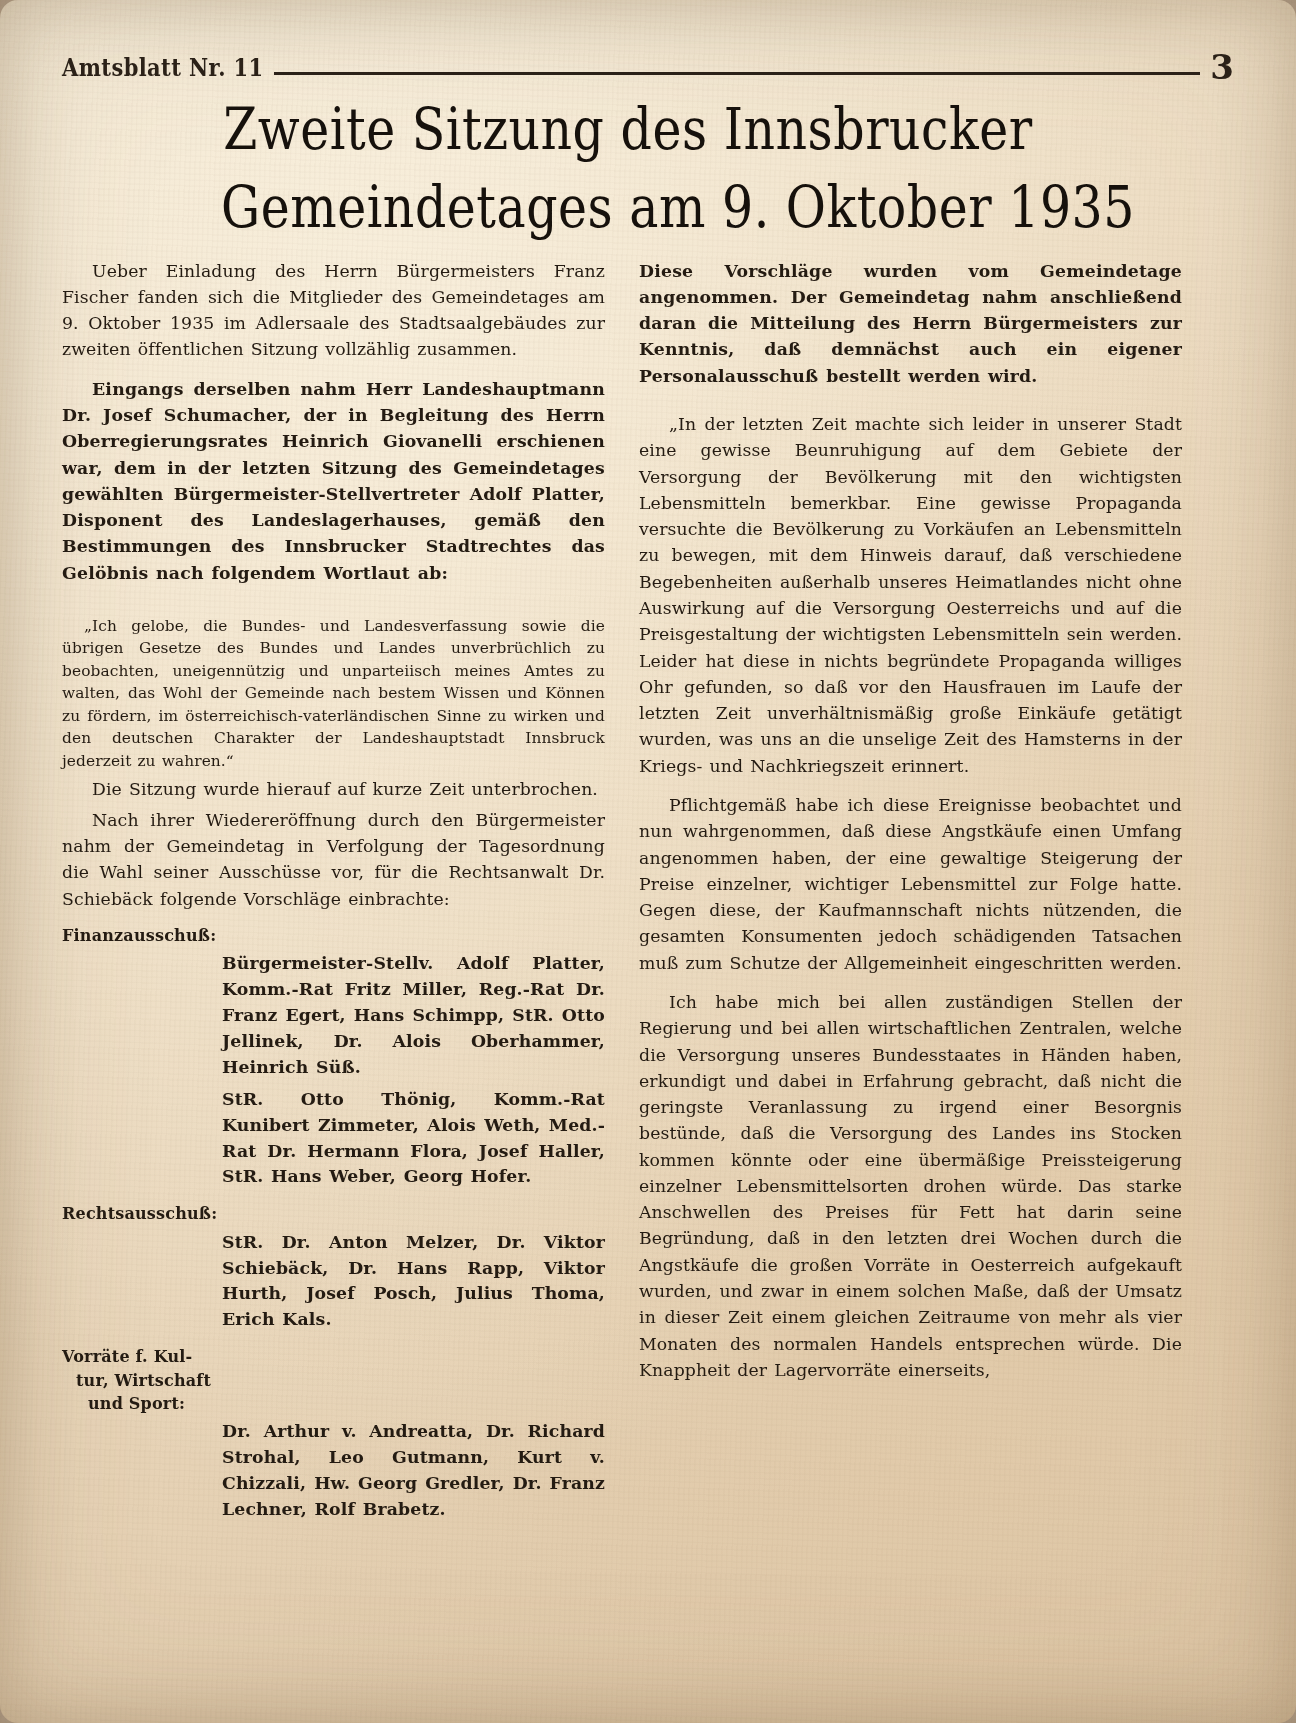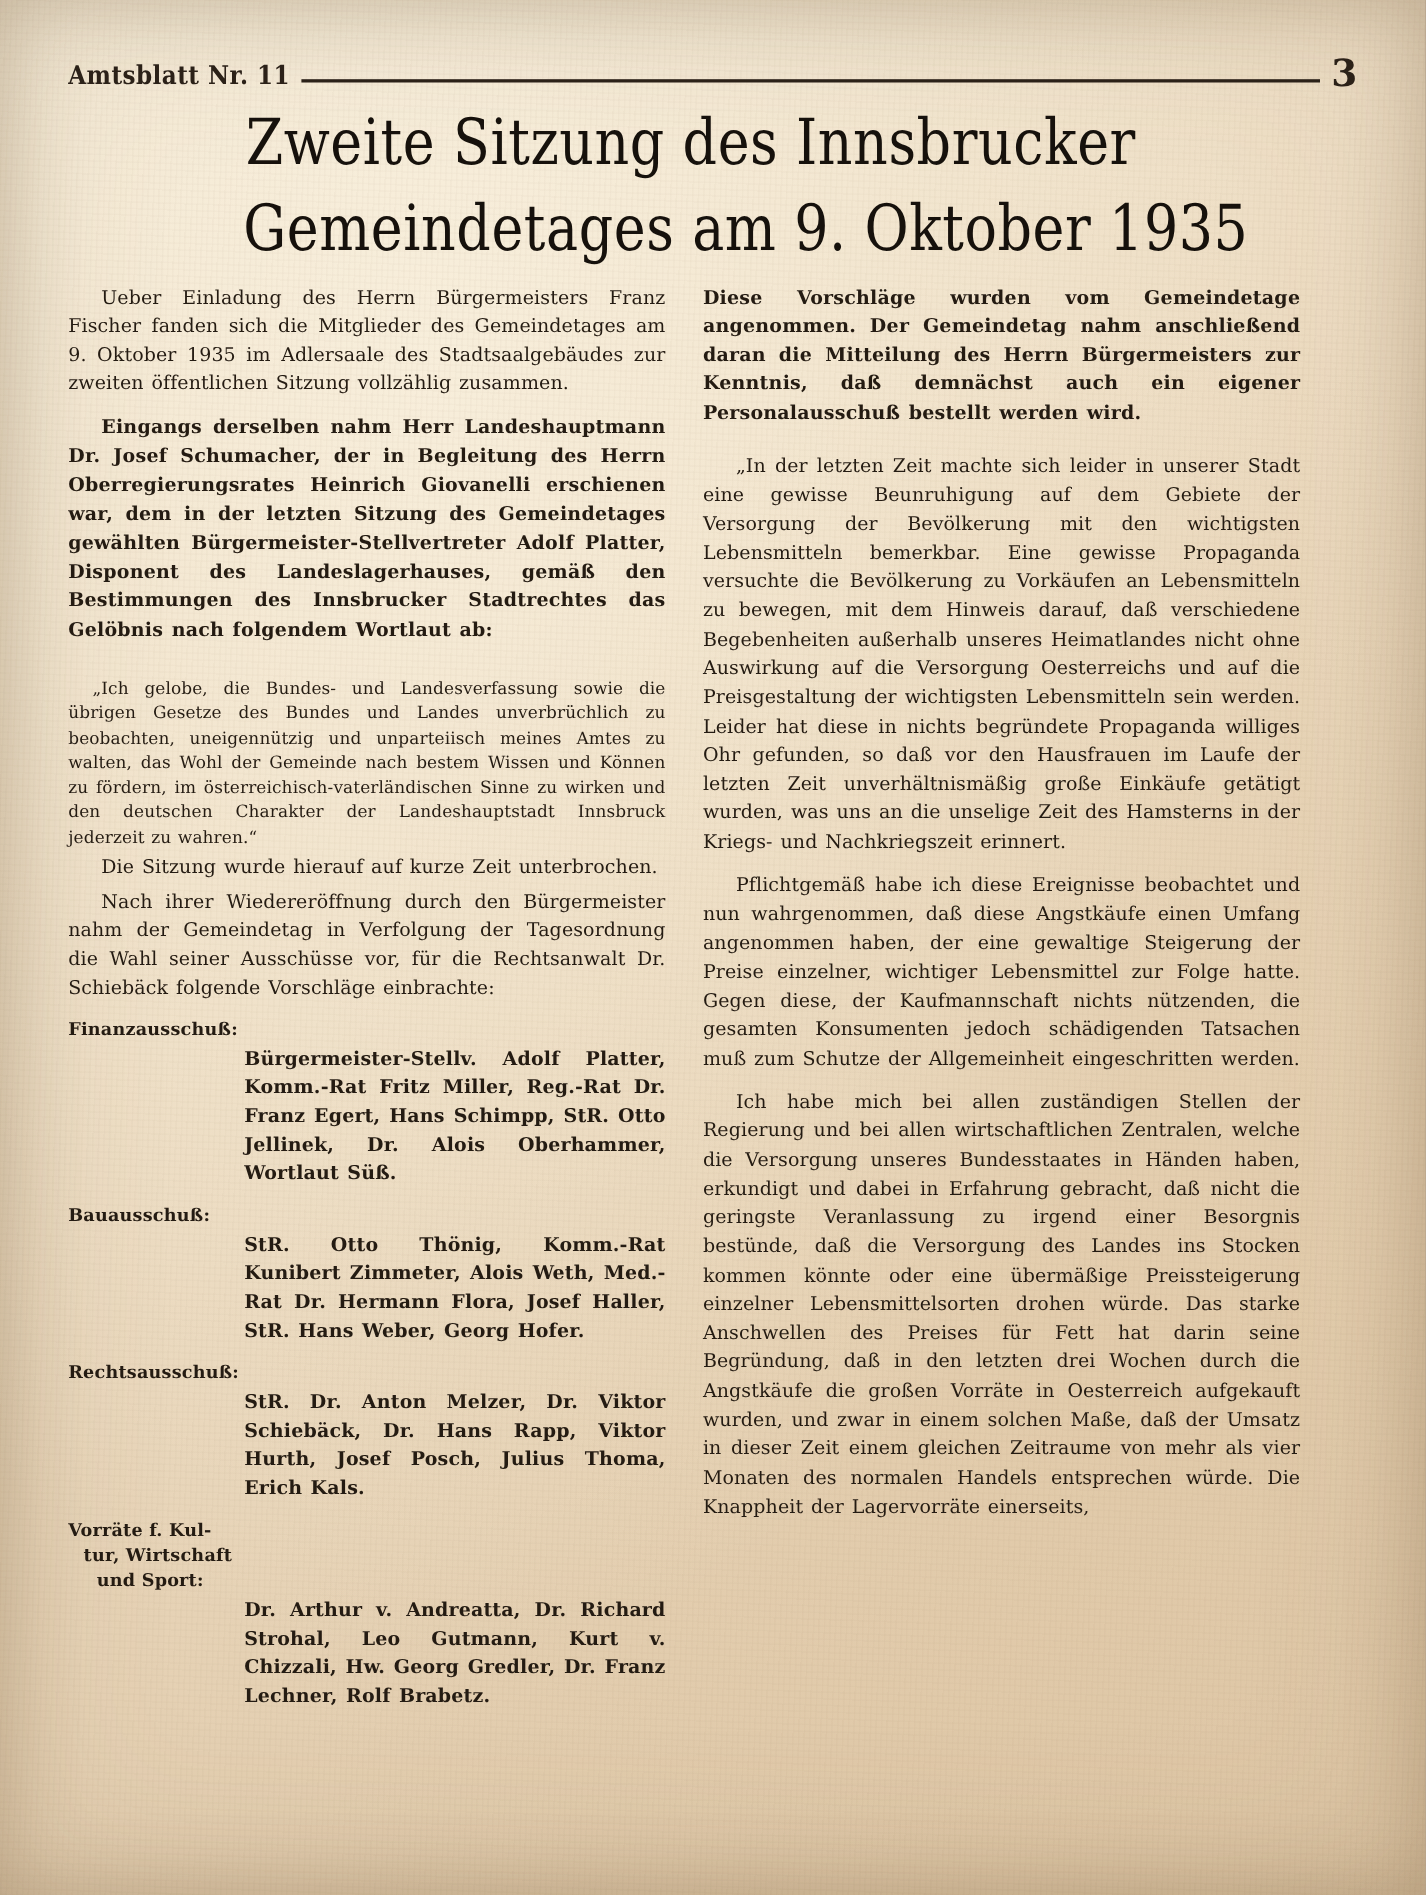--- a/index.html
+++ b/index.html
@@ -16,20 +16,21 @@
   }
   #page {
     position: relative;
     width: 1296px;
     height: 1723px;
     background:
       radial-gradient(ellipse at 30% 20%, rgba(255,250,235,0.55) 0%, rgba(255,250,235,0) 60%),
       radial-gradient(ellipse at 80% 75%, rgba(222,196,160,0.45) 0%, rgba(222,196,160,0) 55%),
       linear-gradient(160deg, #f2e6d0 0%, #eddcc2 35%, #e6d2b5 70%, #dcc5a5 100%);
     box-sizing: border-box;
+    border-radius: 18px;
   }
   
   #page::before {
     content: "";
     position: absolute;
     inset: 0;
     pointer-events: none;
     background-image:
       repeating-linear-gradient(92deg, rgba(120,95,65,0.035) 0px, rgba(120,95,65,0.035) 1px, rgba(255,255,255,0) 2px, rgba(255,255,255,0) 5px),
       repeating-linear-gradient(2deg, rgba(120,95,65,0.03) 0px, rgba(120,95,65,0.03) 1px, rgba(255,255,255,0) 2px, rgba(255,255,255,0) 6px);
@@ -193,25 +194,24 @@
         <p class="indent bold">Eingangs derselben nahm Herr Landeshauptmann Dr. Josef Schumacher, der in Begleitung des Herrn Oberregierungsrates Heinrich Giovanelli erschienen war, dem in der letzten Sitzung des Gemeindetages gewählten Bürgermeister-Stellvertreter Adolf Platter, Disponent des Landeslagerhauses, gemäß den Bestimmungen des Innsbrucker Stadtrechtes das Gelöbnis nach folgendem Wortlaut ab:</p>
 
         <p class="small quote">„Ich gelobe, die Bundes- und Landesverfassung sowie die übrigen Gesetze des Bundes und Landes unverbrüchlich zu beobachten, uneigennützig und unparteiisch meines Amtes zu walten, das Wohl der Gemeinde nach bestem Wissen und Können zu fördern, im österreichisch-vaterländischen Sinne zu wirken und den deutschen Charakter der Landeshauptstadt Innsbruck jederzeit zu wahren.“</p>
 
         <p class="indent">Die Sitzung wurde hierauf auf kurze Zeit unterbrochen.</p>
 
         <p class="indent">Nach ihrer Wiedereröffnung durch den Bürgermeister nahm der Gemeindetag in Verfolgung der Tagesordnung die Wahl seiner Ausschüsse vor, für die Rechtsanwalt Dr. Schiebäck folgende Vorschläge einbrachte:</p>
 
         <div>
           <div class="committee-label">Finanzausschuß:</div>
-          <div class="committee-members">Bürgermeister-Stellv. Adolf Platter, Komm.-Rat Fritz Miller, Reg.-Rat Dr. Franz Egert, Hans Schimpp, StR. Otto Jellinek, Dr. Alois Oberhammer, Wortlaut Süß.</div>
-        </div>
-
-        <div>
-          <div class="committee-label">Bauausschuß:</div>
+          <div class="committee-members">Bürgermeister-Stellv. Adolf Platter, Komm.-Rat Fritz Miller, Reg.-Rat Dr. Franz Egert, Hans Schimpp, StR. Otto Jellinek, Dr. Alois Oberhammer, Heinrich Süß.</div>
+        </div>
+
+        <div>
           <div class="committee-members">StR. Otto Thönig, Komm.-Rat Kunibert Zimmeter, Alois Weth, Med.-Rat Dr. Hermann Flora, Josef Haller, StR. Hans Weber, Georg Hofer.</div>
         </div>
 
         <div>
           <div class="committee-label">Rechtsausschuß:</div>
           <div class="committee-members">StR. Dr. Anton Melzer, Dr. Viktor Schiebäck, Dr. Hans Rapp, Viktor Hurth, Josef Posch, Julius Thoma, Erich Kals.</div>
         </div>
 
         <div>
           <div class="committee-label">

